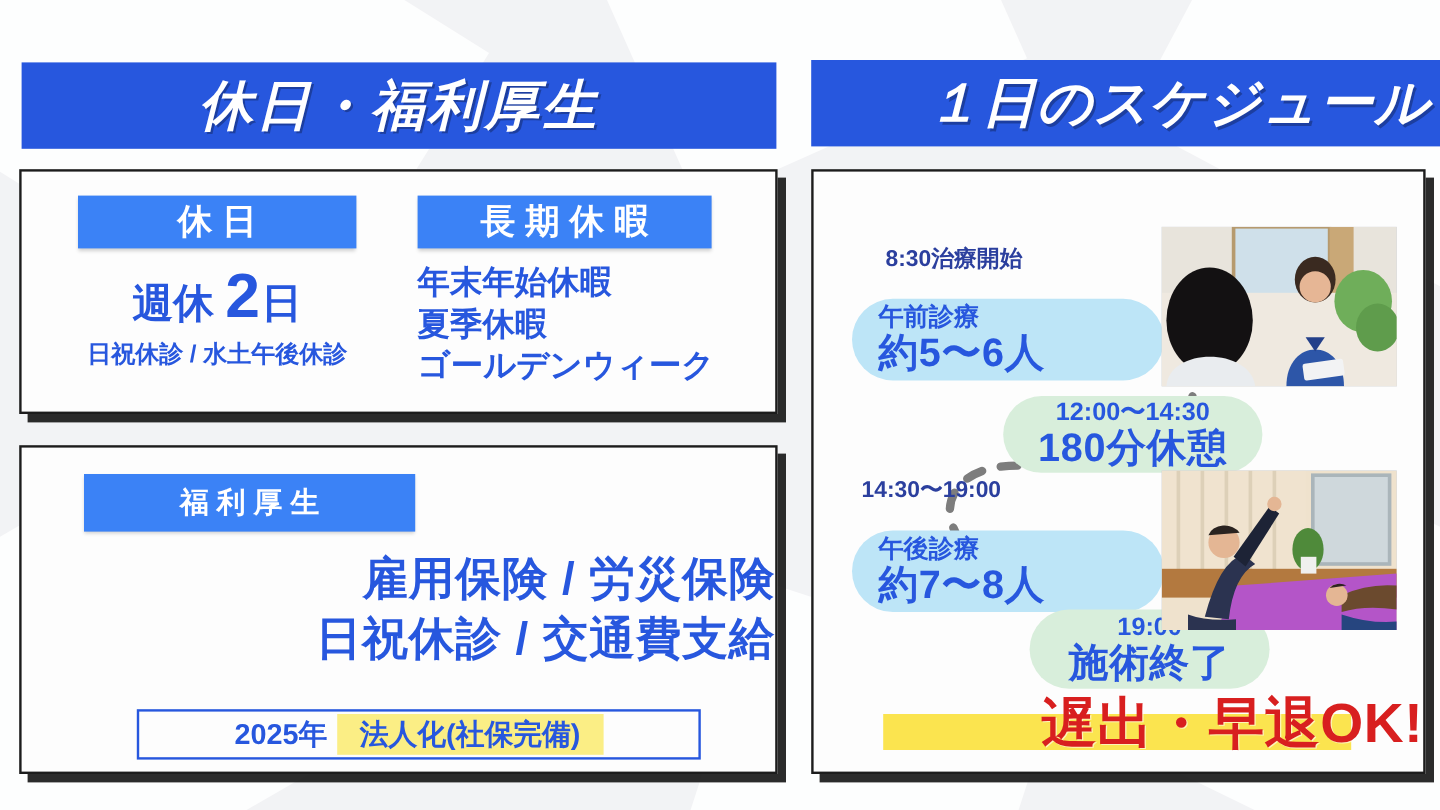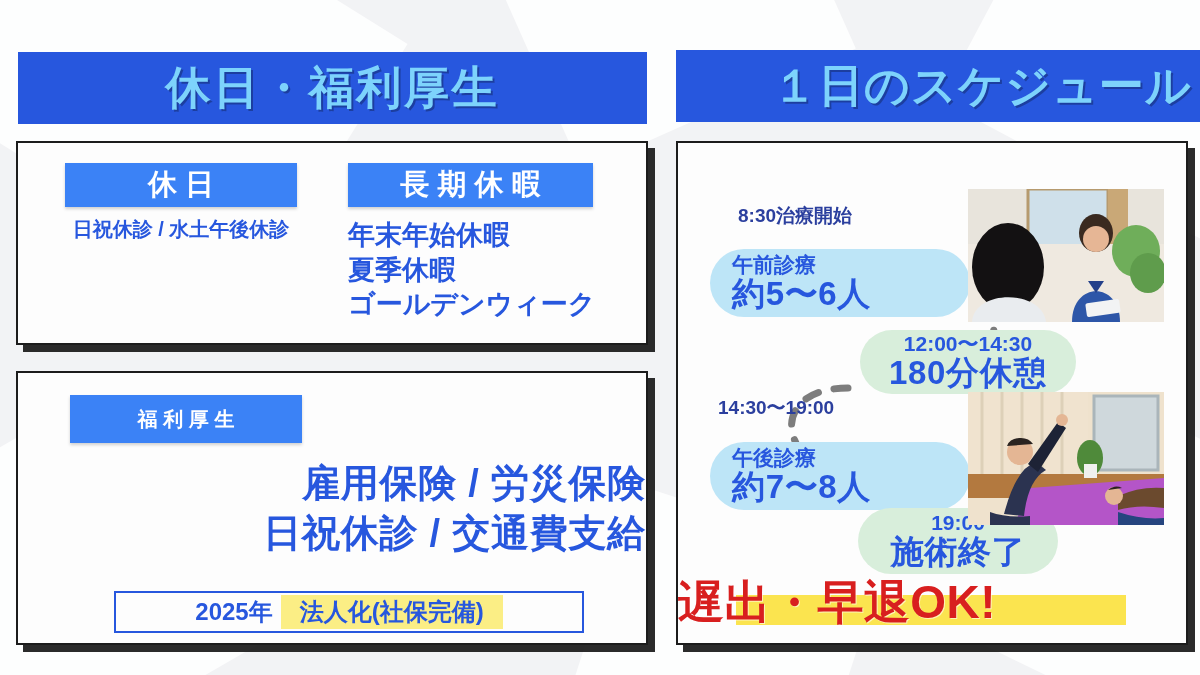--- a/index.html
+++ b/index.html
@@ -17,22 +17,23 @@
   .f4{width:300px;height:300px;left:-80px;top:430px;transform:rotate(-30deg);background:#e9eaed;opacity:.6;}
   .f5{width:340px;height:280px;left:1000px;top:440px;transform:rotate(26deg);background:#e9eaed;opacity:.65;}
   .f6{width:260px;height:200px;left:600px;top:520px;transform:rotate(18deg);opacity:.6;}
 
   .stage{position:absolute;inset:0;z-index:1;}
 
   
   .banner{
     position:absolute;background:#2757de;
     display:flex;align-items:center;justify-content:center;
-    color:#7dd3fc;font-weight:bold;letter-spacing:.06em;
+    color:#ffffff;font-weight:bold;letter-spacing:.06em;
     text-shadow:2px 2px 0 rgba(0,0,0,.28);
+    font-style:italic;
   }
   #banner-left{left:18px;top:52px;width:629px;height:72px;font-size:45px;}
   #banner-right{left:676px;top:50px;width:612px;height:72px;font-size:45px;letter-spacing:.02em;}
 
   
   .card{
     position:absolute;background:#fdfdfd;border:2px solid #1c1c1c;
     box-shadow:7px 7px 0 rgba(20,20,20,.9);
   }
   #card-holiday{left:16px;top:141px;width:628px;height:200px;}
@@ -54,21 +55,21 @@
   #sub-holiday{width:232px;height:44px;margin:0 auto;font-size:29px;}
   #sub-longvac{width:245px;height:44px;margin:0 auto 0 0;font-size:29px;}
 
   .weekline{margin-top:14px;font-size:34px;font-weight:bold;color:#2757de;line-height:1;}
   .weekline .big{font-size:52px;letter-spacing:.02em;}
   .subnote{margin-top:9px;font-size:20px;font-weight:bold;color:#2757de;}
 
   .vac-list{margin-top:11px;text-align:left;font-size:27px;font-weight:bold;line-height:1.28;color:#2757de;}
 
   
-  #sub-benefits{position:absolute;left:52px;top:22px;width:232px;height:48px;font-size:20px;}
+  #sub-benefits{position:absolute;left:52px;top:22px;width:276px;height:48px;font-size:24px;}
   .benefit-lines{
     position:absolute;left:0;right:0;top:85px;text-align:right;
     color:#2757de;font-weight:bold;font-size:38px;line-height:1.32;letter-spacing:.02em;
   }
   #benefit-box{
     position:absolute;left:96px;top:218px;width:466px;height:38px;
     border:2px solid #2757de;display:flex;align-items:center;justify-content:center;
     font-size:24px;font-weight:bold;color:#2757de;gap:8px;
   }
   .hl-yellow{background:#fbee85;padding:1px 19px;box-decoration-break:clone;}
@@ -81,37 +82,37 @@
     display:flex;flex-direction:column;justify-content:center;
     color:#2757de;font-weight:bold;
   }
   .pill .ptop{font-size:21px;line-height:1.1;}
   .pill .pmain{font-size:33px;line-height:1.12;letter-spacing:.02em;}
   .pill-blue{background:#bde5f7;margin-top:24px;}
   .pill-green{background:#d8eedb;}
 
   #label-morning{left:60px;top:60px;}
   #pill-morning{left:32px;top:82px;width:238px;height:68px;padding-left:22px;}
-  #pill-break{left:182px;top:187px;width:216px;height:64px;align-items:center;text-align:center;}
+  #pill-break{left:158px;top:187px;width:216px;height:64px;align-items:center;text-align:center;}
   #label-afternoon{left:40px;top:252px;}
   #pill-afternoon{left:32px;top:275px;width:238px;height:68px;padding-left:22px;}
   #pill-end{left:180px;top:365px;width:200px;height:66px;align-items:center;text-align:center;}
 
   
   .dash-svg{position:absolute;left:0;top:0;width:508px;height:500px;pointer-events:none;}
 
   
   .photo{position:absolute;overflow:hidden;background:#cfd3d6;}
   #photo-consult{left:290px;top:46px;width:196px;height:133px;}
   #photo-treat{left:290px;top:249px;width:196px;height:133px;}
 
   
   #slogan{
     position:absolute;left:0;right:0;top:430px;height:60px;
-    display:flex;align-items:center;justify-content:flex-start;
+    display:flex;align-items:center;justify-content:flex-end;
   }
   #slogan-hl{
     position:absolute;left:58px;top:22px;width:390px;height:30px;background:#fbe44f;
   }
   #slogan-text{
     position:relative;font-size:46px;font-weight:bold;color:#d81f1f;
     letter-spacing:.01em;text-shadow:1px 1px 0 rgba(255,255,255,.6);
   }
 </style>
 </head>
@@ -127,20 +128,24 @@
 </div>
 
 <div class="stage">
 
   <div class="banner" id="banner-left">休日・福利厚生</div>
 
   <div class="card" id="card-holiday">
 
     <div class="hcol" id="col-holiday">
       <div class="subhead" id="sub-holiday">休日</div>
+      <div class="weekline">
+        <span>週休</span>
+        <span class="big">2</span><span>日</span>
+      </div>
       <div class="subnote">日祝休診 / 水土午後休診</div>
     </div>
 
     <div class="hcol" id="col-longvac">
       <div class="subhead" id="sub-longvac">長期休暇</div>
       <div class="vac-list">
         <div>年末年始休暇</div>
         <div>夏季休暇</div>
         <div>ゴールデンウィーク</div>
       </div>

